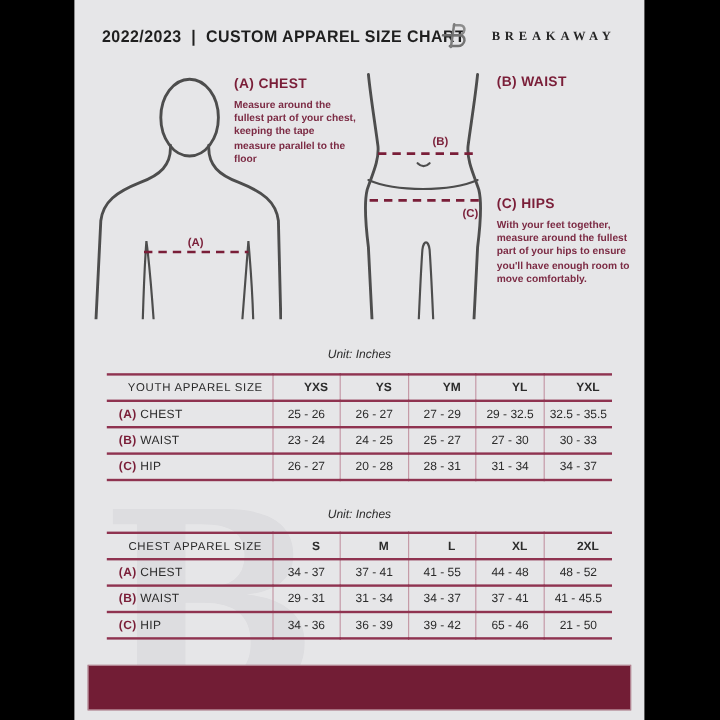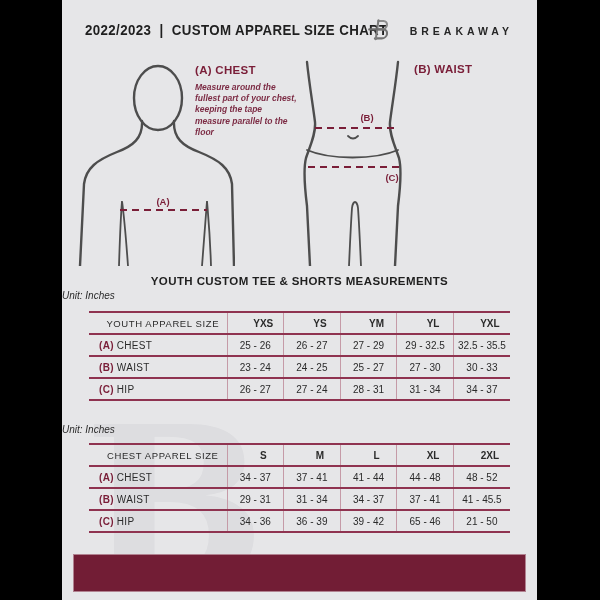--- a/index.html
+++ b/index.html
@@ -6,45 +6,45 @@
   body{width:600px;height:600px;overflow:hidden;background:#000;}
   .stage{position:relative;width:600px;height:600px;background:#000;
          font-family:"Liberation Sans",sans-serif;}
   .page{position:absolute;left:62px;top:0;width:475px;height:600px;
         background:#e6e6e8;overflow:hidden;}
 
   
   .header-title{position:absolute;left:23px;top:22px;font-weight:bold;font-size:14px;
         color:#1f1f1f;letter-spacing:.4px;white-space:pre;
         transform:scaleX(.95);transform-origin:left top;}
-  .brand-wrap{position:absolute;top:17px;right:24px;display:flex;align-items:center;gap:18px;}
+  .brand-wrap{position:absolute;top:17px;right:24px;display:flex;align-items:center;gap:18px;font-family:Liberation Serif, serif;}
   .brand-name{font-size:10.5px;font-weight:bold;letter-spacing:4px;color:#262626;}
   .logo-svg{transform:skewX(-8deg);}
 
   
   .fig-torso{position:absolute;left:13px;top:58px;}
   .fig-lower{position:absolute;left:233px;top:58px;}
   .fig-stroke{fill:none;stroke:#4d4d4d;stroke-width:2.4;stroke-linecap:round;}
   .fig-thin{fill:none;stroke:#4d4d4d;stroke-width:1.8;stroke-linecap:round;}
   .dash-line{stroke:#7a1e38;stroke-width:2.2;stroke-dasharray:7 5;fill:none;}
   svg text.marker{font:700 9.5px "Liberation Sans",sans-serif;fill:#7a1e38;}
 
   
   .instr{position:absolute;z-index:2;}
   .instr h3{margin:0 0 6px 0;font-size:11.5px;font-weight:bold;color:#7a1e38;letter-spacing:.3px;}
-  .instr p{margin:0;font-size:8.5px;font-style:italic;font-weight:600;
+  .instr p{margin:0;font-size:8.5px;font-weight:600;
            color:#7c2b44;line-height:1.32;}
   .instr-a{left:133px;top:64px;width:104px;}
   .instr-b{left:352px;top:63px;width:112px;}
   .instr-c{left:352px;top:164px;width:114px;}
 
   
   .sec-title{position:absolute;left:0;width:100%;text-align:center;font-weight:bold;
              font-size:11.5px;color:#1f1f1f;letter-spacing:.4px;z-index:2;}
-  .sec-unit{position:absolute;left:0;width:100%;font-size:10px;
+  .sec-unit{position:absolute;left:0;width:100%;text-align:center;font-size:10px;
             font-style:italic;color:#2b2b2b;z-index:2;}
   .t-youth-title{top:275px;} .t-youth-unit{top:290px;}
   .t-adult-title{top:409px;} .t-adult-unit{top:424px;}
 
   
   .tblbox{position:absolute;left:27px;z-index:2;}
   .tbl-youth{top:311px;} .tbl-adult{top:443px;}
   table{border-collapse:collapse;table-layout:fixed;width:421px;
         border-bottom:2px solid #8f3350;background:transparent;}
   col.c0{width:138px;}
@@ -105,24 +105,27 @@
       <text class="marker" x="97" y="123" text-anchor="middle">(C)</text>
     </svg>
 
     <div class="instr instr-a">
       <h3>(A) CHEST</h3>
       <p>Measure around the fullest part of your chest, keeping the tape measure parallel to the floor</p>
     </div>
     <div class="instr instr-b">
       <h3>(B) WAIST</h3>
     </div>
+    <div class="instr instr-c">
+      <h3>(C) HIPS</h3>
+      <p>With your feet together, measure around the fullest part of your hips to ensure you'll have enough room to move comfortably.</p>
+    </div>
 
     <div class="watermark">B</div>
 
-    <div class="sec-title t-youth-title">YOUTH CUSTOM TEE &amp; SHORTS MEASUREMENTS</div>
     <div class="sec-unit t-youth-unit">Unit: Inches</div>
     <div class="tblbox tbl-youth">
       <table>
         <colgroup>
             <col class="c0">
             <col>
             <col>
             <col>
             <col>
             <col>
@@ -148,21 +151,21 @@
           <td class="row-label"><span class="pfx">(B)</span><span>WAIST</span></td>
           <td>23 - 24</td>
           <td>24 - 25</td>
           <td>25 - 27</td>
           <td>27 - 30</td>
           <td>30 - 33</td>
         </tr>
         <tr>
           <td class="row-label"><span class="pfx">(C)</span><span>HIP</span></td>
           <td>26 - 27</td>
-          <td>27 - 24</td>
+          <td>20 - 28</td>
           <td>28 - 31</td>
           <td>31 - 34</td>
           <td>34 - 37</td>
         </tr>
       </tbody>
         </table>
     </div>
 
     <div class="sec-unit t-adult-unit">Unit: Inches</div>
     <div class="tblbox tbl-adult">
@@ -181,21 +184,21 @@
           <th class="col-head">S</th>
           <th class="col-head">M</th>
           <th class="col-head">L</th>
           <th class="col-head">XL</th>
           <th class="col-head">2XL</th>
         </tr>
         <tr>
           <td class="row-label"><span class="pfx">(A)</span><span>CHEST</span></td>
           <td>34 - 37</td>
           <td>37 - 41</td>
-          <td>41 - 44</td>
+          <td>41 - 55</td>
           <td>44 - 48</td>
           <td>48 - 52</td>
         </tr>
         <tr>
           <td class="row-label"><span class="pfx">(B)</span><span>WAIST</span></td>
           <td>29 - 31</td>
           <td>31 - 34</td>
           <td>34 - 37</td>
           <td>37 - 41</td>
           <td>41 - 45.5</td>

